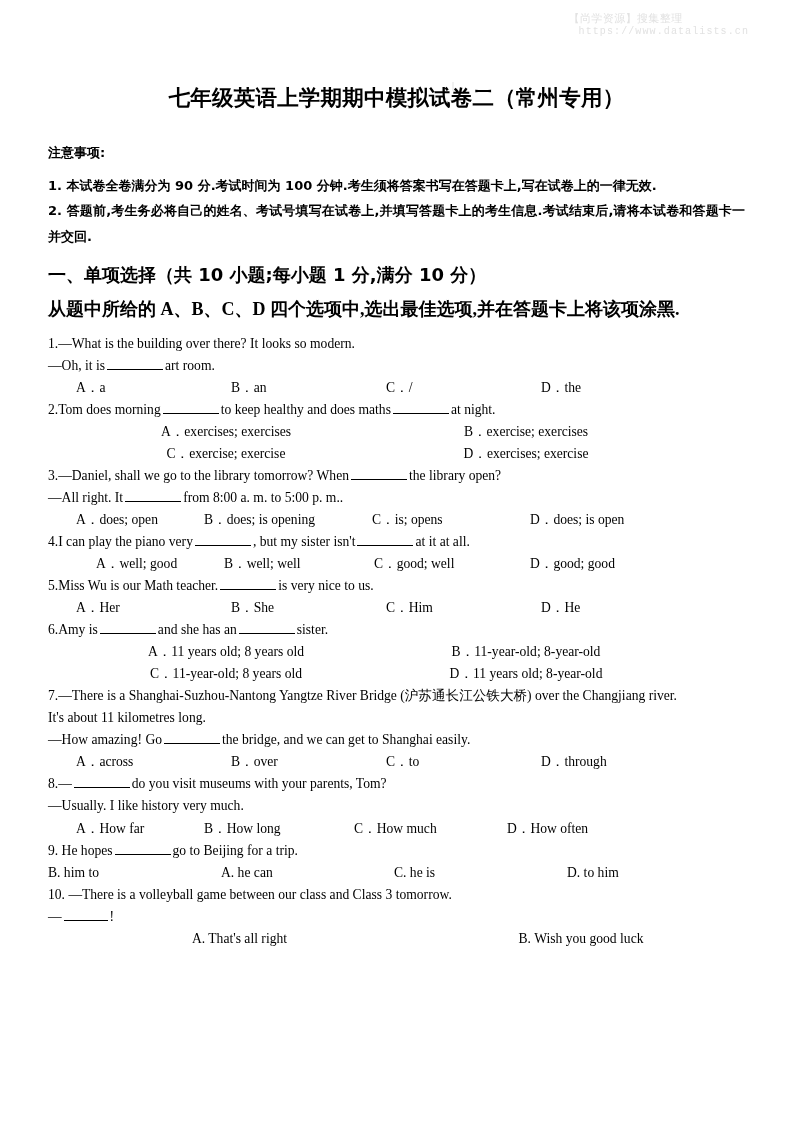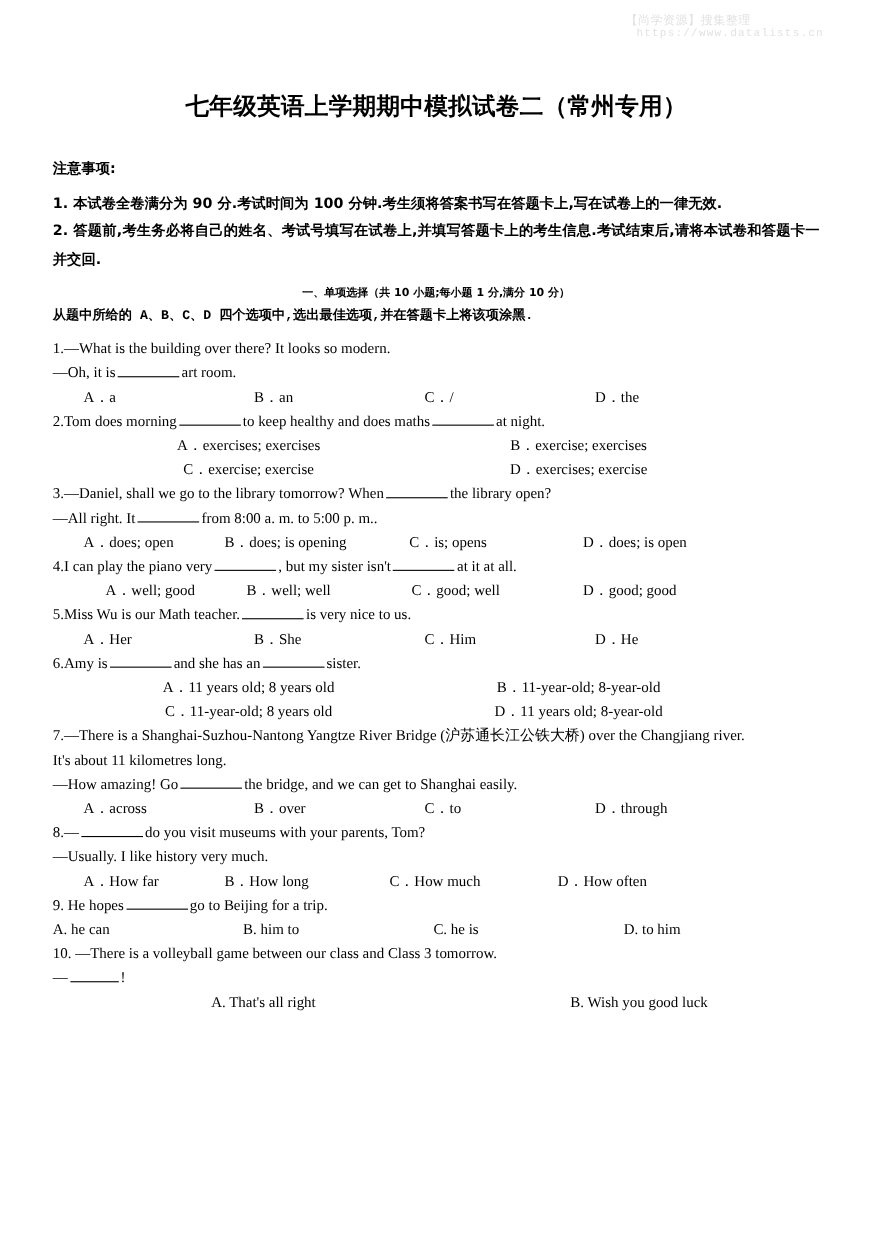--- a/index.html
+++ b/index.html
@@ -81,31 +81,30 @@
     font-size: 13px;
     font-weight: bold;
     font-family: "DejaVu Sans", sans-serif;
     line-height: 1.95;
     margin: 0;
     text-align: justify;
   }
 
   
   .section-head {
-    font-size: 10px;
+    font-size: 18px;
     font-weight: bold;
     font-family: "DejaVu Sans", sans-serif;
     margin: 8px 0 0 0;
     line-height: 1.95;
-    text-align: center;
   }
   .section-sub {
-    font-size: 12px;
-    font-weight: bold;
-    font-family: Liberation Mono, monospace;
+    font-size: 18px;
+    font-weight: bold;
+    font-family: Liberation Serif, serif;
     margin: 0 0 6px 0;
     line-height: 1.95;
   }
 
   
   .q-block { margin: 0; }
   .q-line {
     font-size: 13.6px;
     line-height: 1.62;
     margin: 0;
@@ -253,22 +252,22 @@
       <span class="opt">A．How far</span>
       <span class="opt">B．How long</span>
       <span class="opt">C．How much</span>
       <span class="opt">D．How often</span>
     </div>
   </div>
 
   <div class="q-block">
     <p class="q-line"><span>9. He hopes</span><span class="blank b-md"></span><span>go to Beijing for a trip.</span></p>
     <div class="opts cols4 q9 nopad">
+      <span class="opt">B. him to</span>
       <span class="opt">A. he can</span>
-      <span class="opt">B. him to</span>
       <span class="opt">C. he is</span>
       <span class="opt">D. to him</span>
     </div>
   </div>
 
   <div class="q-block">
     <p class="q-line">10. —There is a volleyball game between our class and Class 3 tomorrow.</p>
     <p class="q-line"><span>—</span><span class="blank b-sm"></span><span>!</span></p>
     <div class="opts cols2 q10 nopad">
       <span class="opt">A. That's all right</span>

